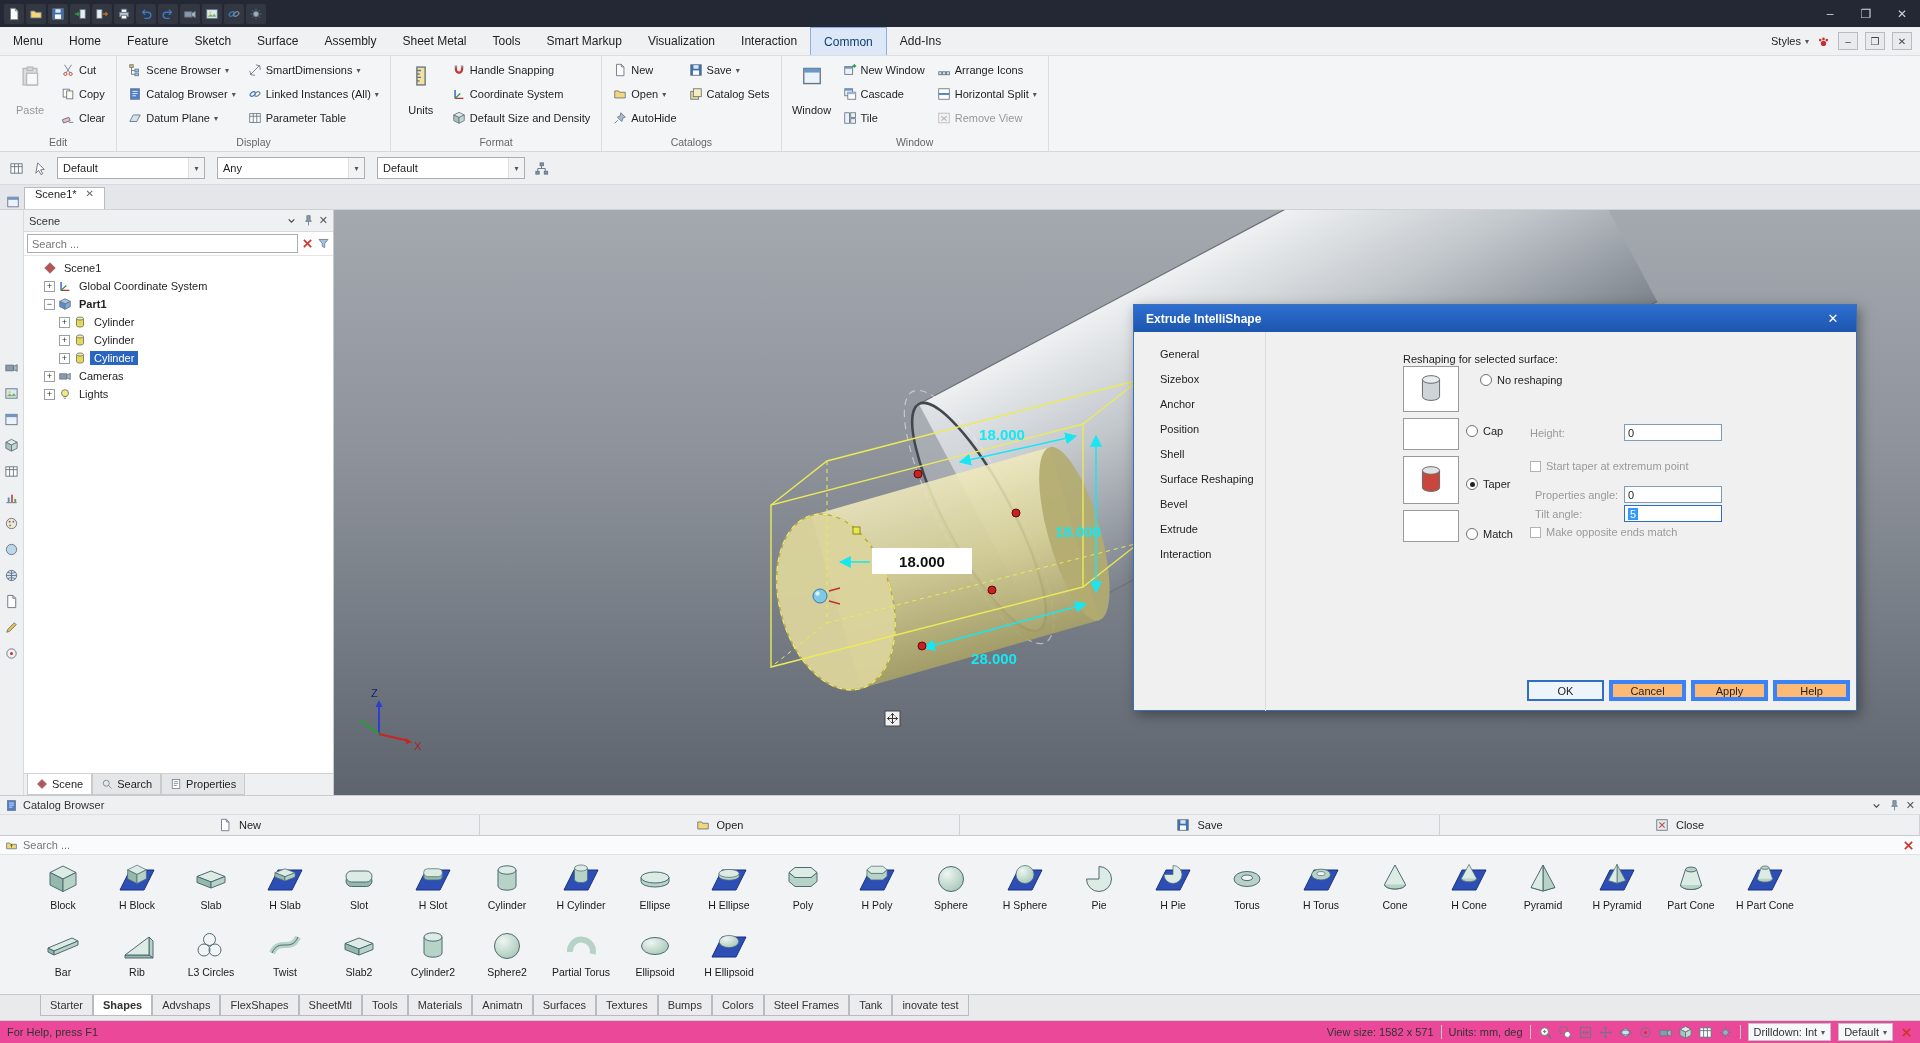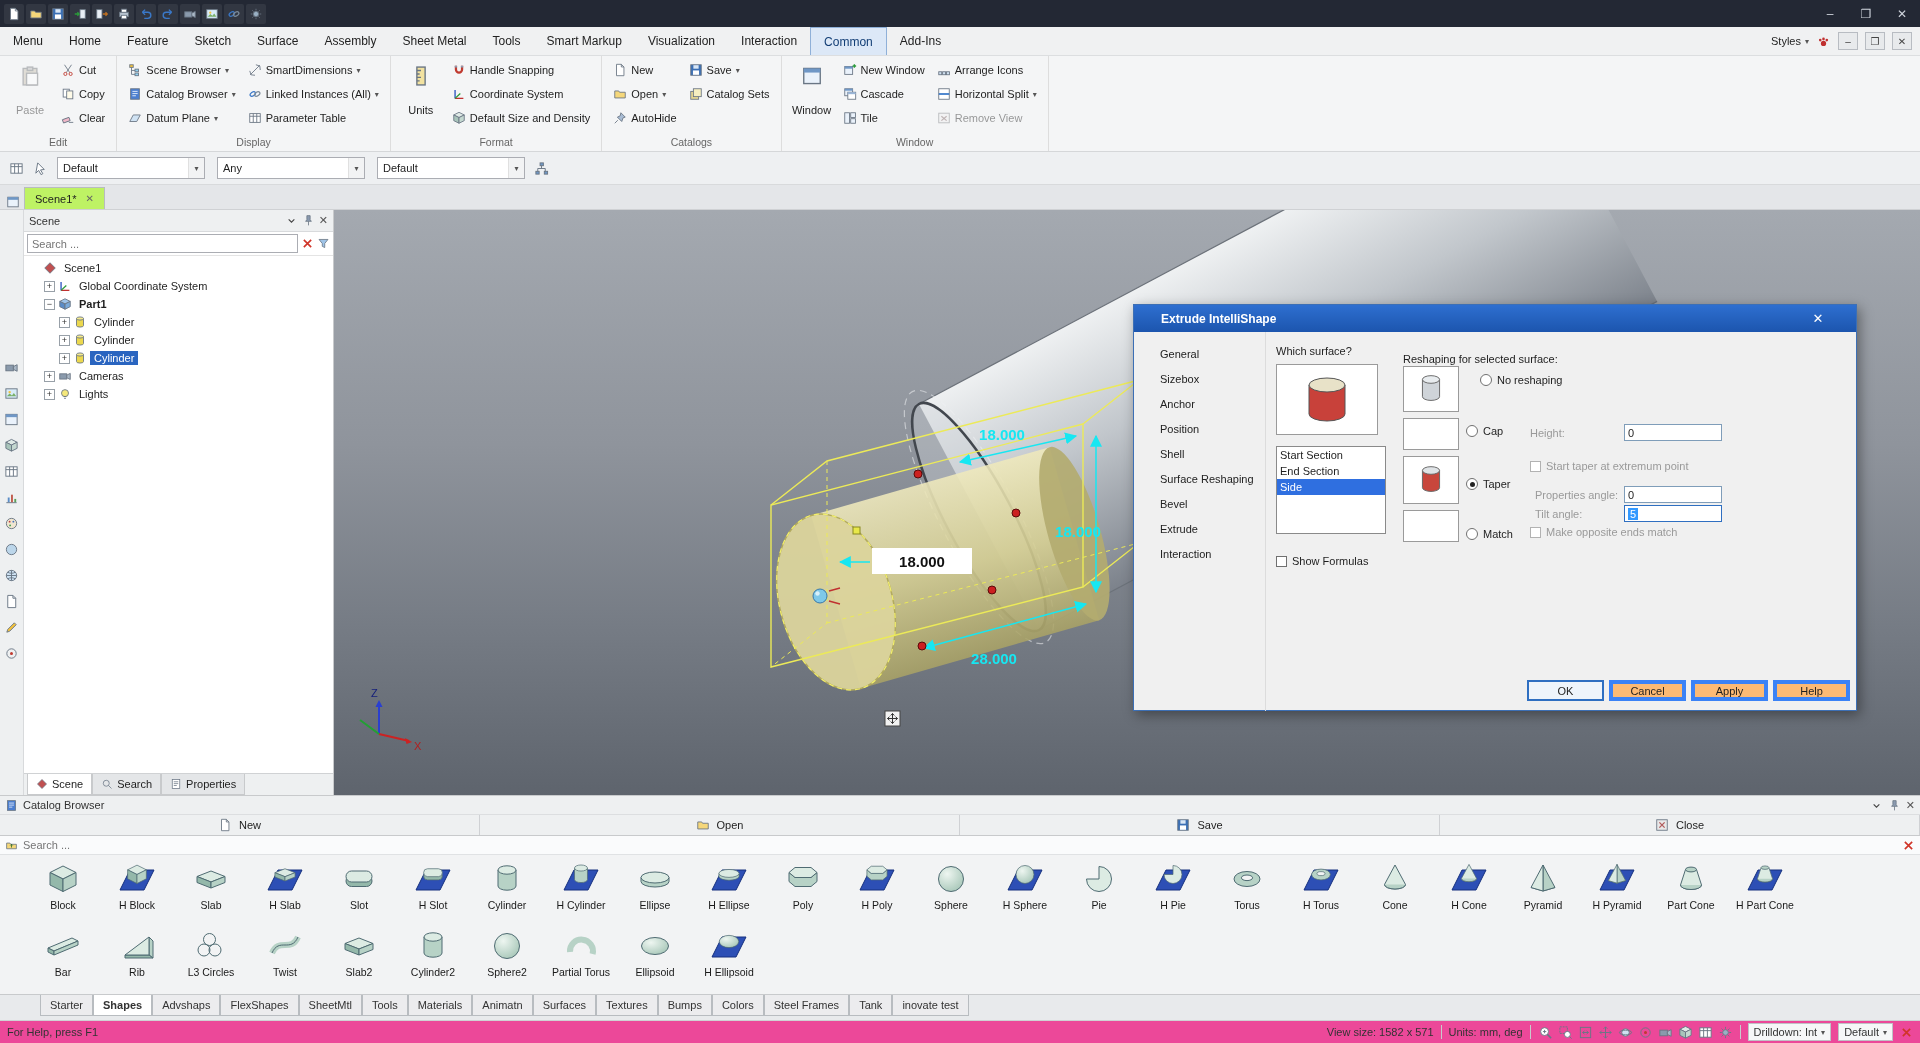--- a/index.html
+++ b/index.html
@@ -31,21 +31,21 @@
 .rbtn{height:24px;display:flex;align-items:center;gap:4px;padding:0 6px;white-space:nowrap;}
 .rbtn .arr{font-size:8px;color:#555;}
 .rgroup-label{height:17px;line-height:17px;text-align:center;color:#666;font-size:10.5px;}
 .dis{opacity:.45;filter:grayscale(.7);}
 
 #quicktoolbar{height:33px;background:#eef0f2;border-bottom:1px solid #d8dadc;display:flex;align-items:center;gap:9px;padding:0 9px;flex:none;}
 .combo{width:148px;height:22px;background:#fff;border:1px solid #abadb3;display:flex;align-items:center;padding-left:5px;}
 .combo .carr{margin-left:auto;width:16px;height:100%;display:flex;align-items:center;justify-content:center;color:#555;font-size:8px;border-left:1px solid #e0e0e0;background:#f2f3f4;}
 
 #doctabs{height:25px;background:#e4e6e9;display:flex;align-items:flex-end;padding-left:6px;border-bottom:1px solid #cfd1d4;flex:none;gap:4px;}
-.dtab{height:22px;background:#bef264;border:1px solid #b8bcc0;border-bottom:none;display:flex;align-items:center;gap:9px;padding:0 10px;}
+.dtab{height:22px;background:#ffffff;border:1px solid #b8bcc0;border-bottom:none;display:flex;gap:9px;padding:0 10px;}
 .dtab .x{color:#666;font-size:10px;}
 
 #main{flex:1;display:flex;min-height:0;}
 #leftstrip{width:24px;background:#eef0f1;border-right:1px solid #d8dadc;display:flex;flex-direction:column;align-items:center;padding-top:150px;gap:11px;flex:none;}
 #scenepanel{width:310px;background:#fff;border-right:1px solid #c8cacc;display:flex;flex-direction:column;flex:none;}
 .sp-header{height:22px;background:#eef0f1;display:flex;align-items:center;padding:0 5px;border-bottom:1px solid #d8dadc;gap:4px;}
 .sp-header .ttl{flex:1;color:#333;}
 .sp-search{height:24px;display:flex;align-items:center;border-bottom:1px solid #e4e4e4;padding:2px 3px;gap:3px;}
 .sp-search input{flex:1;height:19px;border:1px solid #abadb3;padding:0 4px;font:inherit;color:#555;}
 #scene-tree{flex:1;overflow:hidden;padding-top:3px;}
@@ -76,21 +76,21 @@
 .cat-tab{height:21px;border:1px solid #b8bcc0;border-top:none;background:#ececee;padding:0 9px;display:flex;align-items:center;color:#333;}
 .cat-tab.active{background:#fff;font-weight:bold;}
 
 #statusbar{height:23px;background:#ec4899;border-top:1px solid #cfd1d4;display:flex;align-items:center;padding:0 7px;gap:8px;color:#333;flex:none;}
 .sb-right{margin-left:auto;display:flex;align-items:center;gap:7px;}
 .sb-sep{width:1px;height:14px;background:#c8cacc;}
 .sb-drop{display:flex;align-items:center;gap:4px;border:1px solid #c0c2c6;background:#f6f7f8;height:18px;padding:0 5px;}
 #sb-icons{display:flex;align-items:center;gap:5px;}
 
 #dialog{position:absolute;left:1133px;top:304px;width:724px;height:407px;background:#f0f0f0;border:1px solid #3c6fb5;box-shadow:3px 4px 12px rgba(0,0,0,.38);z-index:50;}
-.dlg-title{height:27px;background:linear-gradient(180deg,#2e6fd0,#1c55ae);color:#fff;display:flex;align-items:center;padding:0 27px;font-size:12px;font-weight:bold;}
+.dlg-title{height:27px;background:linear-gradient(180deg,#2e6fd0,#1c55ae);color:#fff;display:flex;align-items:center;padding:0 12px;font-size:12px;font-weight:bold;}
 .dlg-close{margin-left:auto;width:22px;text-align:center;font-weight:normal;font-size:13px;}
 .dlg-body{position:relative;height:379px;}
 .dlg-nav{position:absolute;left:0;top:0;bottom:0;width:132px;border-right:1px solid #dcdcdc;padding-top:10px;}
 .dlg-nav-item{height:25px;line-height:25px;padding-left:26px;color:#222;}
 .dlg-mid{position:absolute;left:142px;top:0;width:122px;}
 .ws-label{margin-top:13px;}
 .ws-img{margin-top:7px;width:102px;height:71px;background:#fff;border:1px solid #9a9a9a;display:flex;align-items:center;justify-content:center;}
 .ws-list{margin-top:11px;width:110px;height:88px;background:#fff;border:1px solid #8a8a8a;}
 .ws-item{height:16px;line-height:16px;padding-left:3px;white-space:nowrap;}
 .ws-item.sel{background:#2f6fe0;color:#fff;}
@@ -1281,38 +1281,20 @@
           <div class="dlg-nav-item">General</div>
           <div class="dlg-nav-item">Sizebox</div>
           <div class="dlg-nav-item">Anchor</div>
           <div class="dlg-nav-item">Position</div>
           <div class="dlg-nav-item">Shell</div>
           <div class="dlg-nav-item">Surface Reshaping</div>
           <div class="dlg-nav-item">Bevel</div>
           <div class="dlg-nav-item">Extrude</div>
           <div class="dlg-nav-item">Interaction</div>
         </div>
-      <div class="dlg-mid">
-        <div class="ws-label">Which surface?</div>
-        <div class="ws-img">
-          <svg width="80" height="60" viewBox="0 0 80 60">
-            <path d="M22 15v29a18 7 0 0 0 36 0V15" fill="#c8413a" stroke="#555"></path>
-            <ellipse cx="40" cy="15" rx="18" ry="7" fill="#e8e2c8" stroke="#555"></ellipse>
-          </svg>
-        </div>
-        <div class="ws-list" id="surface-list">
-            <div class="ws-item">Start Section</div>
-            <div class="ws-item">End Section</div>
-            <div class="ws-item sel">Side</div>
-          </div>
-        <div class="cbrow">
-          <span class="cb"></span>
-          <span>Show Formulas</span>
-        </div>
-      </div>
       <div class="dlg-right">
         <div class="resh-label">Reshaping for selected surface:</div>
         <div class="thumb" style="top:34px;height:46px;">
           <svg width="40" height="38" viewBox="0 0 42 38">
               <path d="M12 9v18a9 4 0 0 0 18 0V9" fill="#cfd4d9" stroke="#666"></path>
               <ellipse cx="21" cy="9" rx="9" ry="4" fill="#e8ecef" stroke="#666"></ellipse>
             </svg>
         </div>
         <div class="thumb" style="top:86px;height:32px;"></div>
         <div class="thumb" style="top:124px;height:48px;">

